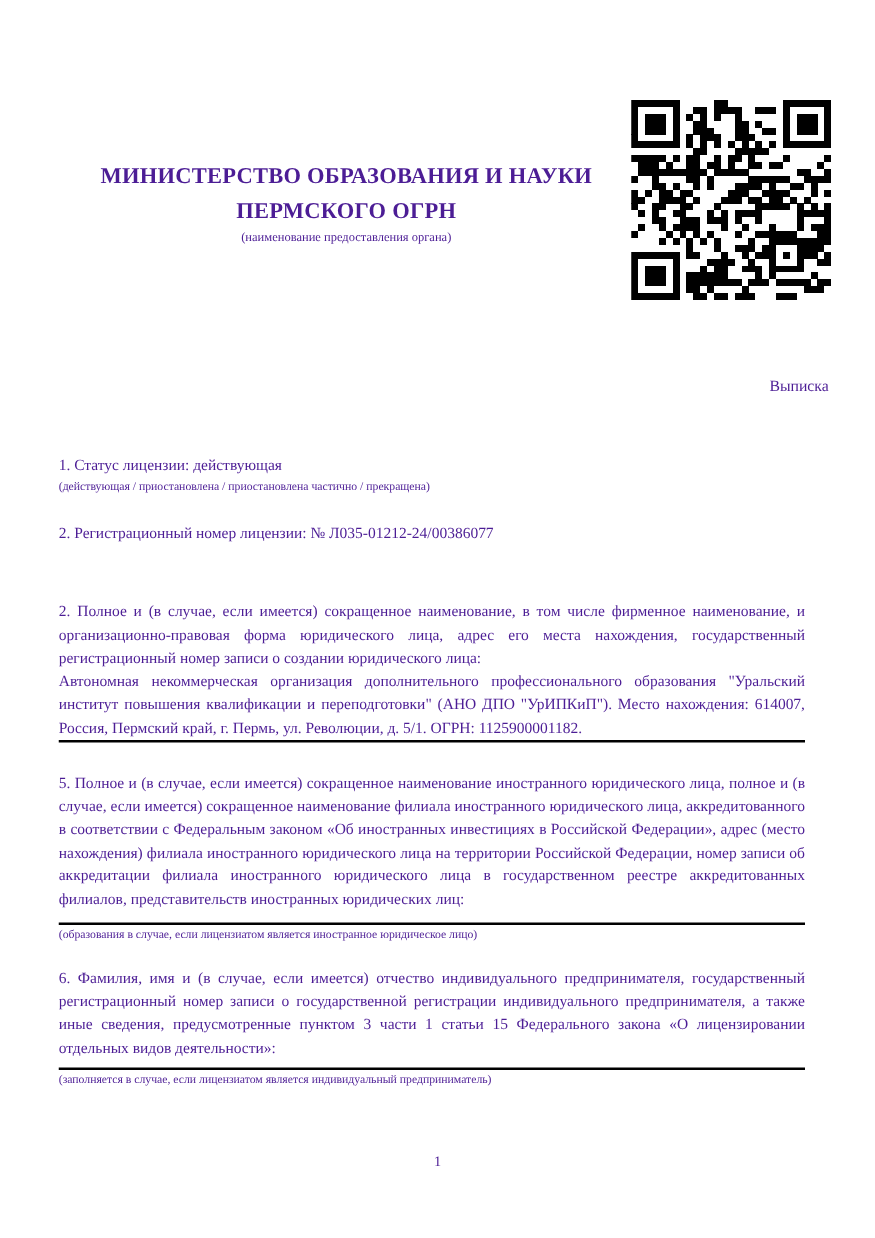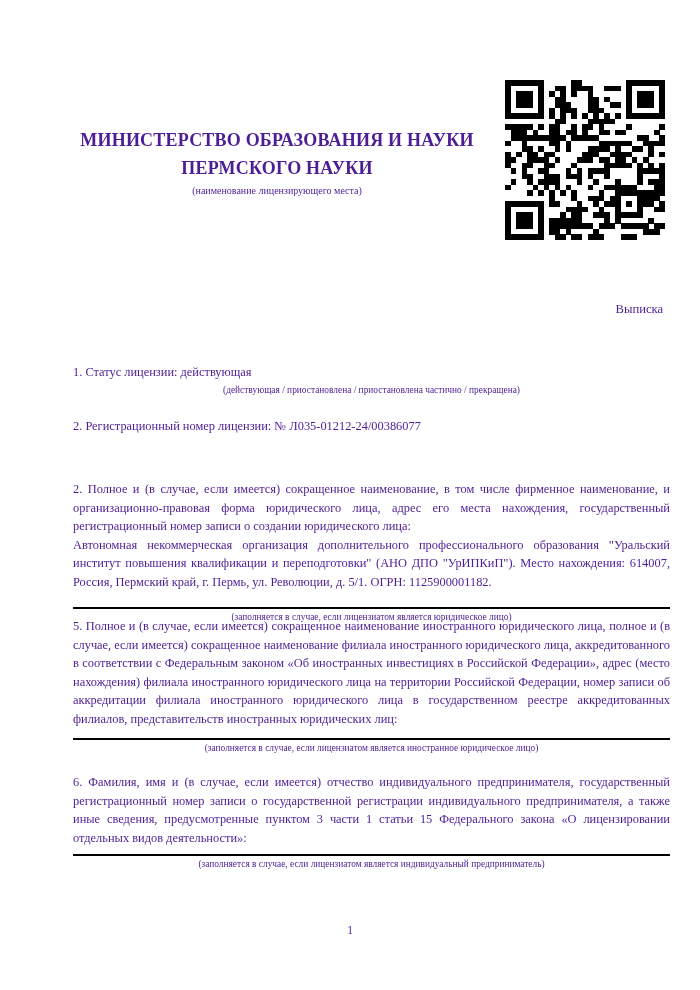--- a/index.html
+++ b/index.html
@@ -21,27 +21,27 @@
   
   .qr-box{position:absolute;left:505px;top:80px;width:160px;height:160px;}
   .qr-box svg{display:block;width:160px;height:160px;}
   
   .doc-title{
     position:absolute;left:63px;top:301px;width:600px;
     text-align:right;font-size:12.6px;line-height:17px;
   }
   
   .item{
-    position:absolute;left:73px;width:597px;
+    position:absolute;left:47px;width:597px;
     font-size:12.4px;line-height:18.5px;
   }
   .item p{margin:0;}
   .just{text-align:justify;}
-  .caption{font-size:9.4px;line-height:12px;text-align:center;margin-top:2px;font-family:"Liberation Serif","DejaVu Serif",serif;}
-  .value-underlined{border-bottom:2px solid #000;padding-bottom:16px;}
+  .caption{font-size:9.4px;line-height:12px;margin-top:2px;font-family:"Liberation Serif","DejaVu Serif",serif;}
+  .value-underlined{border-bottom:2px solid #000;padding-bottom:1px;}
   .fill-line{border-bottom:2px solid #000;}
   .fill-10{height:10px;}
   .fill-7{height:7px;}
   #item1{top:363px;}
   #item2{top:417px;}
   #item3{top:448px;}
   #item4{top:480px;}
   #item5{top:617px;}
   #item6{top:773px;}
   #item7{top:896px;}
@@ -51,23 +51,23 @@
   }
 </style>
 </head>
 <body>
 
 <div class="page">
 
   <div class="org-block">
     <div class="org-name">
       <span>МИНИСТЕРСТВО ОБРАЗОВАНИЯ И НАУКИ</span><br>
-      <span>ПЕРМСКОГО НАУКИ</span>
+      <span>ПЕРМСКОГО ОГРН</span>
     </div>
-    <div class="org-caption">(наименование лицензирующего места)</div>
+    <div class="org-caption">(наименование предоставления органа)</div>
   </div>
 
   <div class="qr-box">
     <svg id="qr-svg" viewBox="0 0 160 160" shape-rendering="crispEdges">
         <rect x="0.00" y="0.00" width="5.57" height="5.57" fill="#000000"></rect>
         <rect x="5.52" y="0.00" width="5.57" height="5.57" fill="#000000"></rect>
         <rect x="11.03" y="0.00" width="5.57" height="5.57" fill="#000000"></rect>
         <rect x="16.55" y="0.00" width="5.57" height="5.57" fill="#000000"></rect>
         <rect x="22.07" y="0.00" width="5.57" height="5.57" fill="#000000"></rect>
         <rect x="27.59" y="0.00" width="5.57" height="5.57" fill="#000000"></rect>
@@ -500,27 +500,26 @@
   </div>
 
   <div class="item" id="item2">
     <p>2. Регистрационный номер лицензии: № Л035-01212-24/00386077</p>
   </div>
 
 
   <div class="item" id="item4">
     <p class="just">2. Полное и (в случае, если имеется) сокращенное наименование, в том числе фирменное наименование, и организационно-правовая форма юридического лица, адрес его места нахождения, государственный регистрационный номер записи о создании юридического лица:</p>
     <p class="just value-underlined">Автономная некоммерческая организация дополнительного профессионального образования "Уральский институт повышения квалификации и переподготовки" (АНО ДПО "УрИПКиП"). Место нахождения: 614007, Россия, Пермский край, г. Пермь, ул. Революции, д. 5/1. ОГРН: 1125900001182.</p>
-    <div class="caption">(заполняется в случае, если лицензиатом является юридическое лицо)</div>
   </div>
 
   <div class="item" id="item5">
     <p class="just">5. Полное и (в случае, если имеется) сокращенное наименование иностранного юридического лица, полное и (в случае, если имеется) сокращенное наименование филиала иностранного юридического лица, аккредитованного в соответствии с Федеральным законом «Об иностранных инвестициях в Российской Федерации», адрес (место нахождения) филиала иностранного юридического лица на территории Российской Федерации, номер записи об аккредитации филиала иностранного юридического лица в государственном реестре аккредитованных филиалов, представительств иностранных юридических лиц:</p>
     <div class="fill-line fill-10"></div>
-    <div class="caption">(заполняется в случае, если лицензиатом является иностранное юридическое лицо)</div>
+    <div class="caption">(образования в случае, если лицензиатом является иностранное юридическое лицо)</div>
   </div>
 
   <div class="item" id="item6">
     <p class="just">6. Фамилия, имя и (в случае, если имеется) отчество индивидуального предпринимателя, государственный регистрационный номер записи о государственной регистрации индивидуального предпринимателя, а также иные сведения, предусмотренные пунктом 3 части 1 статьи 15 Федерального закона «О лицензировании отдельных видов деятельности»:</p>
     <div class="fill-line fill-7"></div>
     <div class="caption">(заполняется в случае, если лицензиатом является индивидуальный предприниматель)</div>
   </div>
 
 
   <div class="page-number">1</div>

